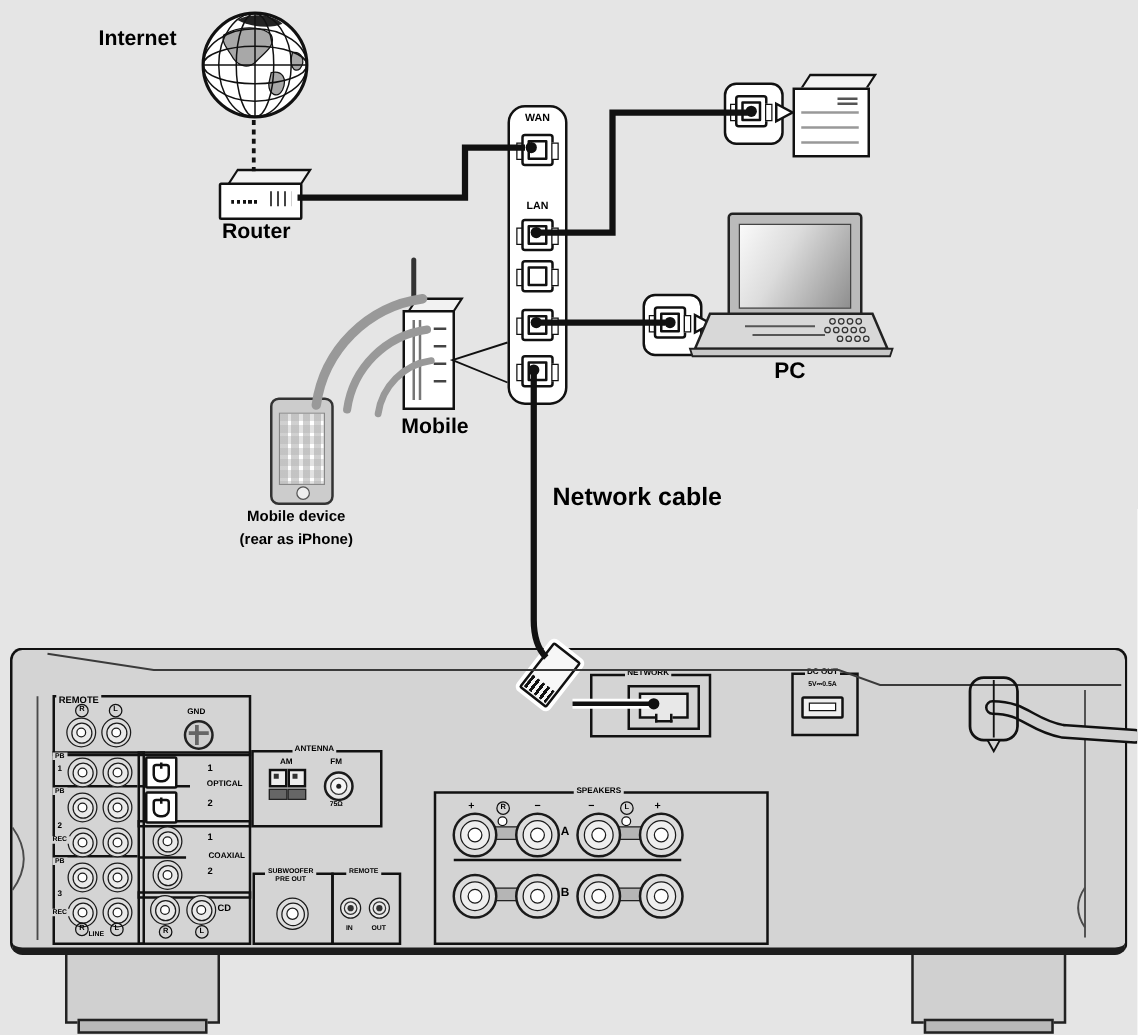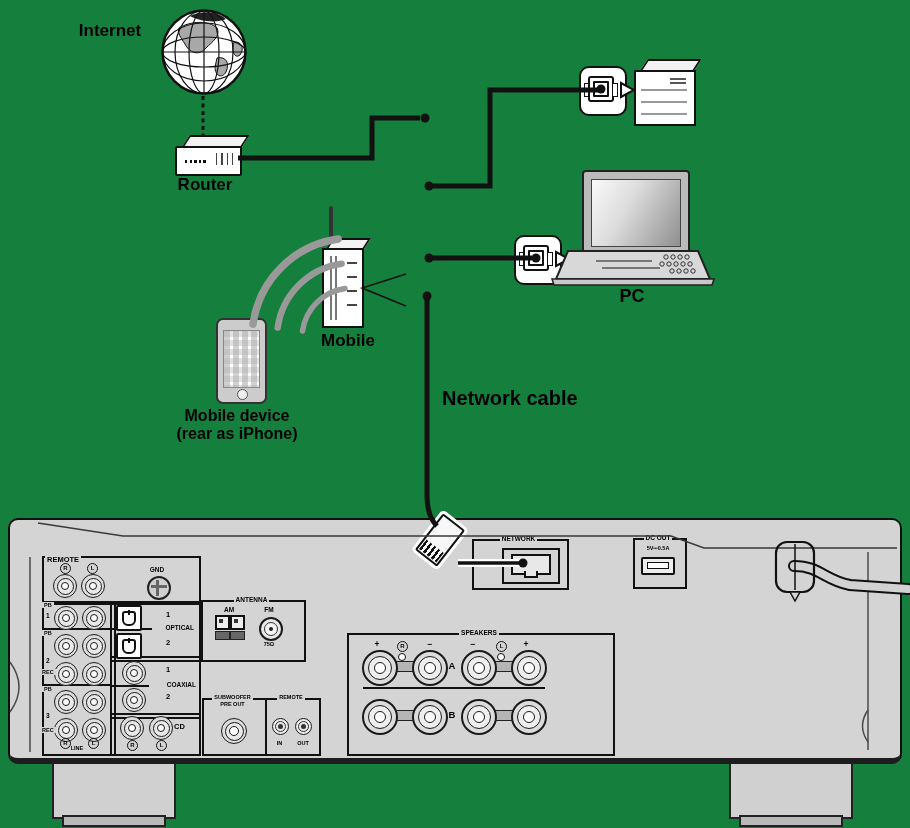--- a/index.html
+++ b/index.html
@@ -1,24 +1,24 @@
 <!DOCTYPE html>
 <html><head>
 <meta charset="utf-8">
 <style>
   html,body{margin:0;padding:0;background:#fff}
-  #stage{position:relative;width:910px;height:828px;background:#15803d;overflow:hidden;
+  #stage{position:relative;width:910px;height:828px;background:#e5e5e5;overflow:hidden;
          font-family:"Liberation Sans",sans-serif}
   .abs{position:absolute}
   .t{position:absolute;color:#000;font-weight:bold;white-space:nowrap;line-height:1.1;
      font-family:"Liberation Sans",sans-serif}
   .ctr{text-align:center}
   .rgt{text-align:right}
   .s5{font-size:5.5px}.s6{font-size:6.5px}.s7{font-size:7.5px}.s8{font-size:8.5px}
-  .s9{font-size:9.5px}.s15{font-size:16px}.s16{font-size:20px}.s17{font-size:17px}.s18{font-size:18px}
+  .s9{font-size:9.5px}.s15{font-size:12px}.s16{font-size:20px}.s17{font-size:17px}.s18{font-size:18px}
   .box{position:absolute;border:2px solid #111}
   .onpanel{background:#d4d4d4;padding:0 2px}
   
   #chassis{position:absolute;left:8px;top:518px;width:890px;height:238px;background:#d4d4d4;
            border:2px solid #111;border-bottom:6px solid #1d1d1d;border-radius:10px;z-index:2}
   .foot{position:absolute;background:#d0d0d0;border:2px solid #222;z-index:1}
   .footlip{position:absolute;background:#b8b8b8;border:2px solid #222;z-index:1}
   
   .rca{position:absolute;width:22px;height:22px;border-radius:50%;border:1.5px solid #1a1a1a;background:#dcdcdc;z-index:4}
   .rca::before{content:"";position:absolute;inset:2.5px;border-radius:50%;border:1.5px solid #1a1a1a;background:#e9e9e9}
@@ -85,20 +85,44 @@
     <line x1="44" y1="2.5" x2="44" y2="85.5" stroke="#111" stroke-width="1.2"></line>
   </svg>
 
   <div class="abs skew" style="left:180px;top:135px;width:56px;height:11px"></div>
   <div class="devbody" style="left:175px;top:146px;width:63px;height:26px;border-radius:2px;z-index:3">
     <div class="abs" style="left:8px;top:12px;width:21px;height:3px;background:repeating-linear-gradient(90deg,#111 0 2.5px,transparent 2.5px 4.6px)"></div>
     <div class="abs" style="left:39px;top:5px;width:17px;height:12px;background:repeating-linear-gradient(90deg,#444 0 1.5px,transparent 1.5px 5.5px)"></div>
   </div>
   <div class="t s17 ctr" style="left:165px;top:176px;width:80px">Router</div>
 
+  <div class="devbody" style="left:406px;top:84px;width:44px;height:236px;border-radius:14px;z-index:3">
+    <div class="t s8 ctr" style="left:0;top:4px;width:44px">WAN</div>
+    <div class="eth" style="left:9px;top:21px">
+        <div class="o"></div>
+        <div class="i"></div>
+      </div>
+    <div class="t s8 ctr" style="left:0;top:74px;width:44px">LAN</div>
+    <div class="eth" style="left:9px;top:89px">
+        <div class="o"></div>
+        <div class="i"></div>
+      </div>
+    <div class="eth" style="left:9px;top:122px">
+        <div class="o"></div>
+        <div class="i"></div>
+      </div>
+    <div class="eth" style="left:9px;top:161px">
+        <div class="o"></div>
+        <div class="i"></div>
+      </div>
+    <div class="eth" style="left:9px;top:198px">
+        <div class="o"></div>
+        <div class="i"></div>
+      </div>
+  </div>
 
   <div class="abs" style="left:329px;top:206px;width:4px;height:44px;background:#333;border-radius:2px;z-index:3"></div>
   <div class="abs skew" style="left:324px;top:238px;width:34px;height:10px;z-index:3"></div>
   <div class="devbody" style="left:322px;top:248px;width:38px;height:76px;z-index:3">
     <div class="abs" style="left:6px;top:6px;width:1.5px;height:64px;background:#777"></div>
     <div class="abs" style="left:11px;top:6px;width:1.5px;height:64px;background:#777"></div>
     <div class="abs" style="left:23px;top:12px;width:10px;height:2px;background:#444"></div>
     <div class="abs" style="left:23px;top:26px;width:10px;height:2px;background:#444"></div>
     <div class="abs" style="left:23px;top:40px;width:10px;height:2px;background:#444"></div>
     <div class="abs" style="left:23px;top:54px;width:10px;height:2px;background:#444"></div>

